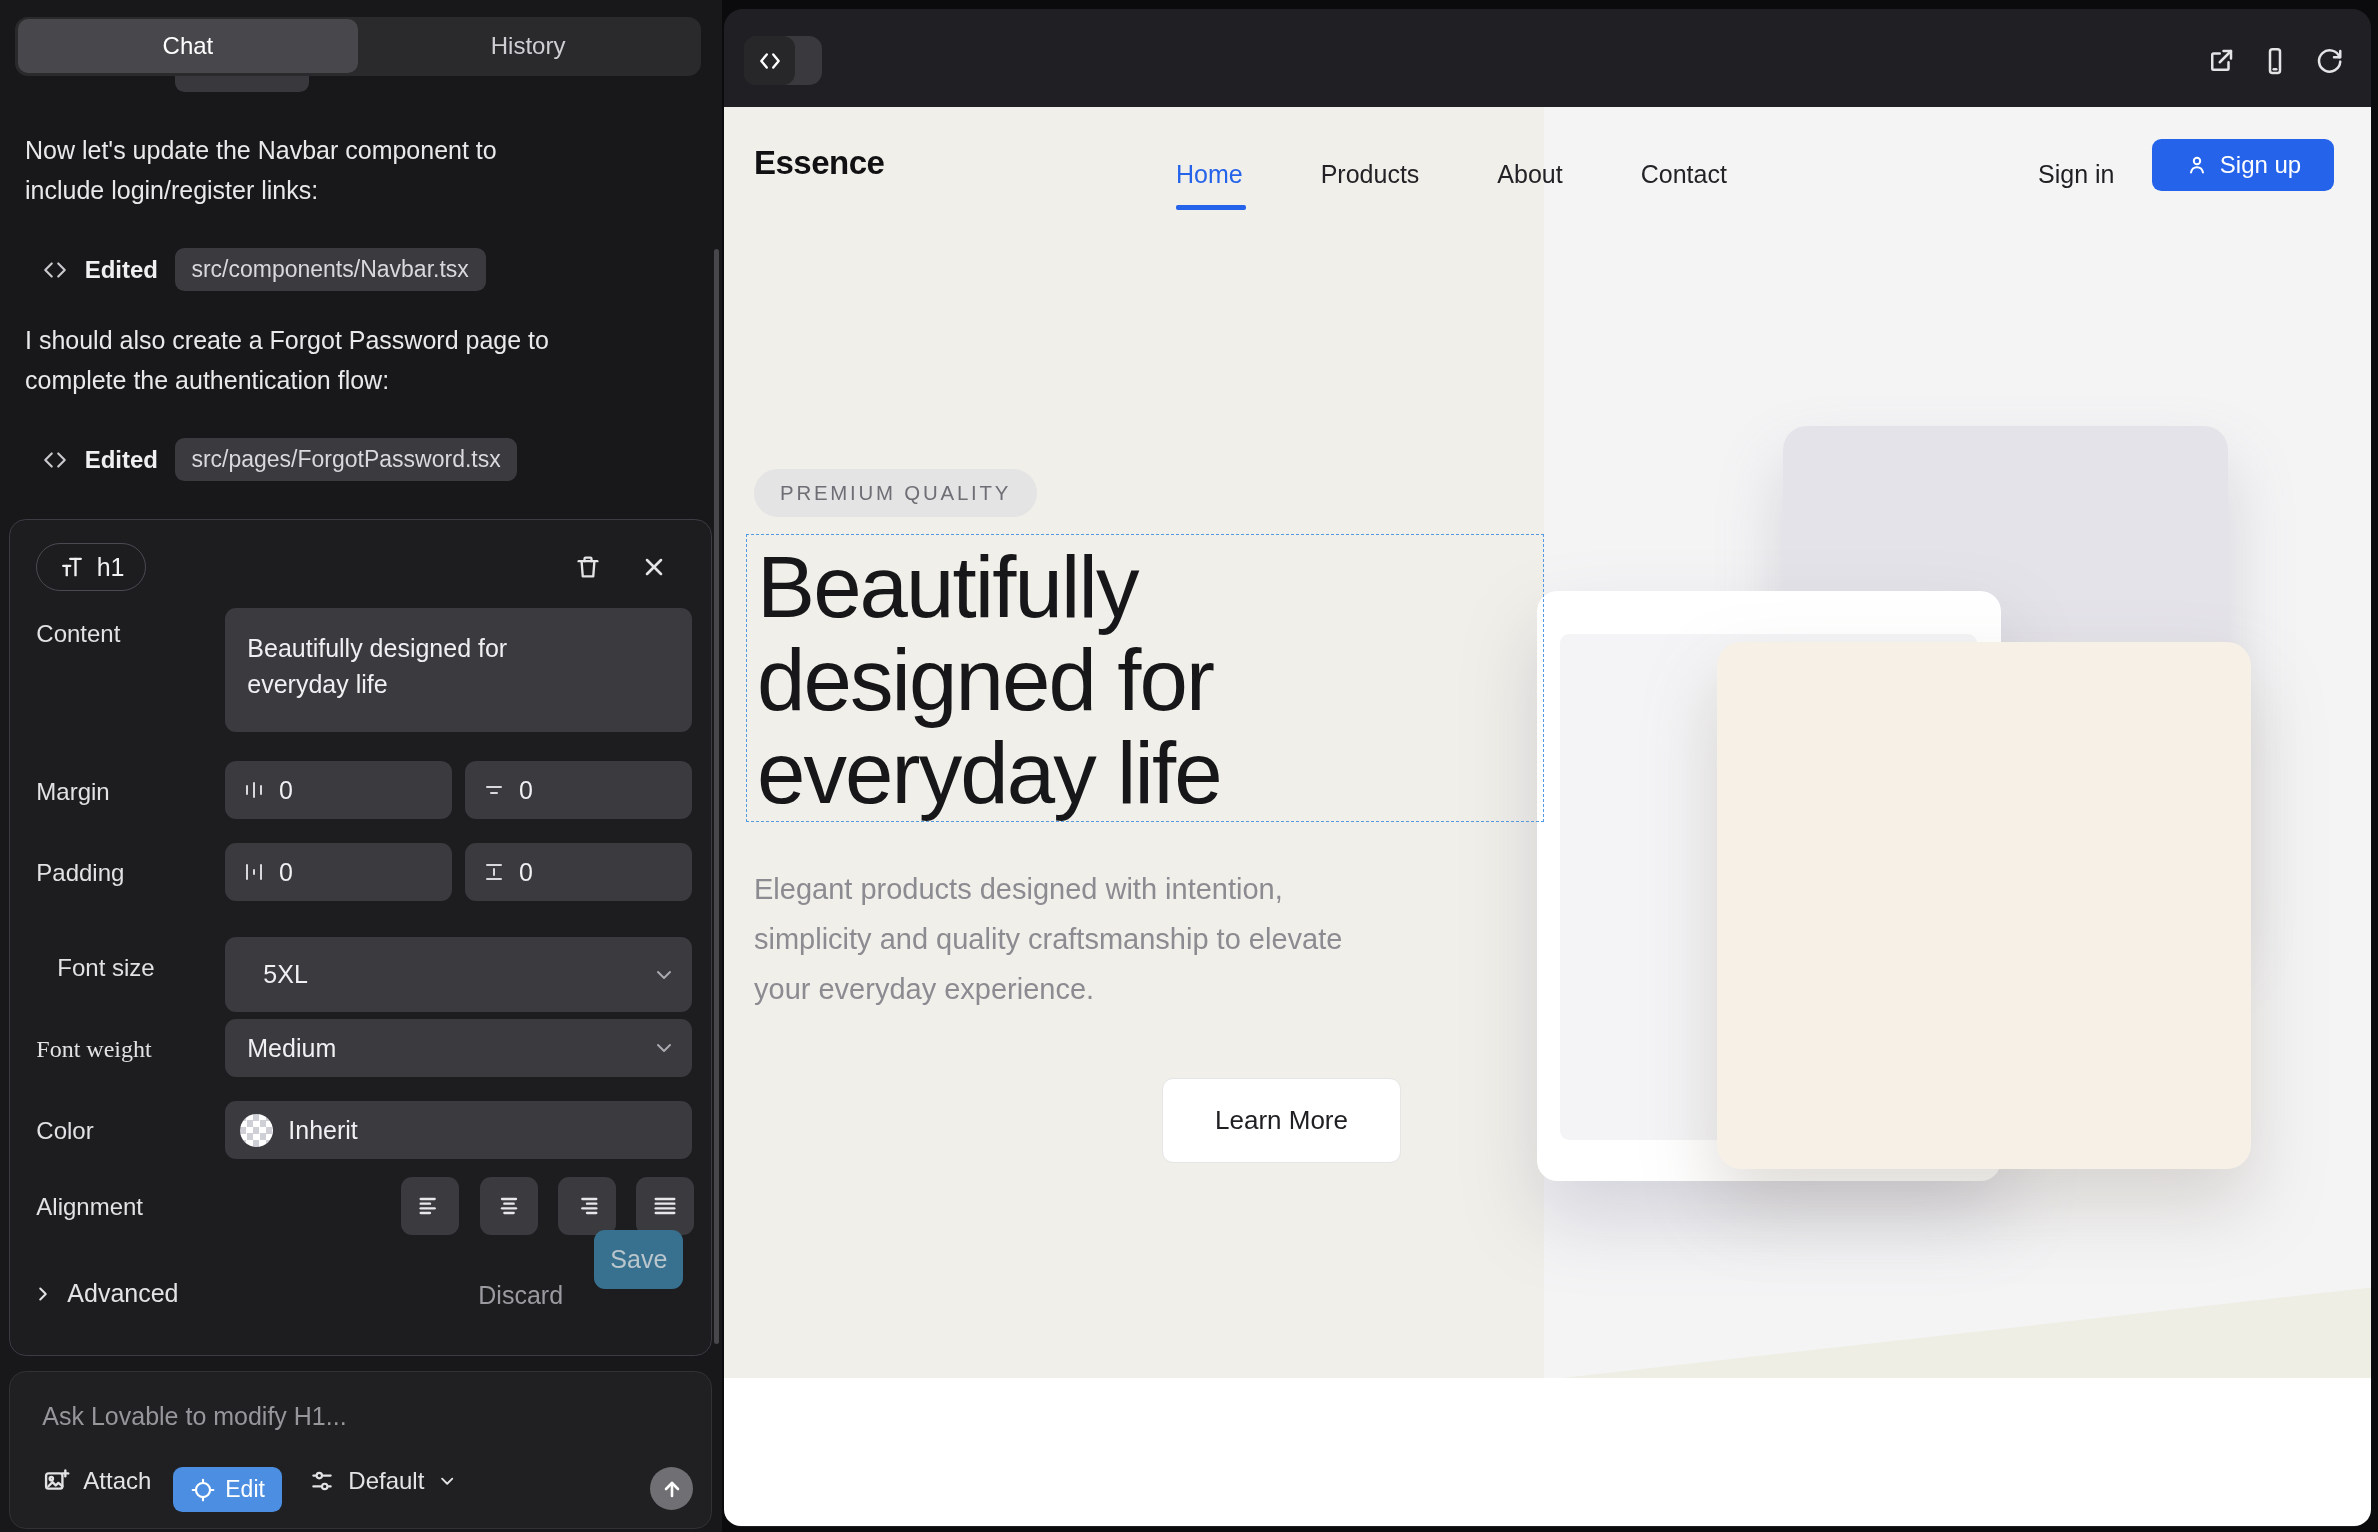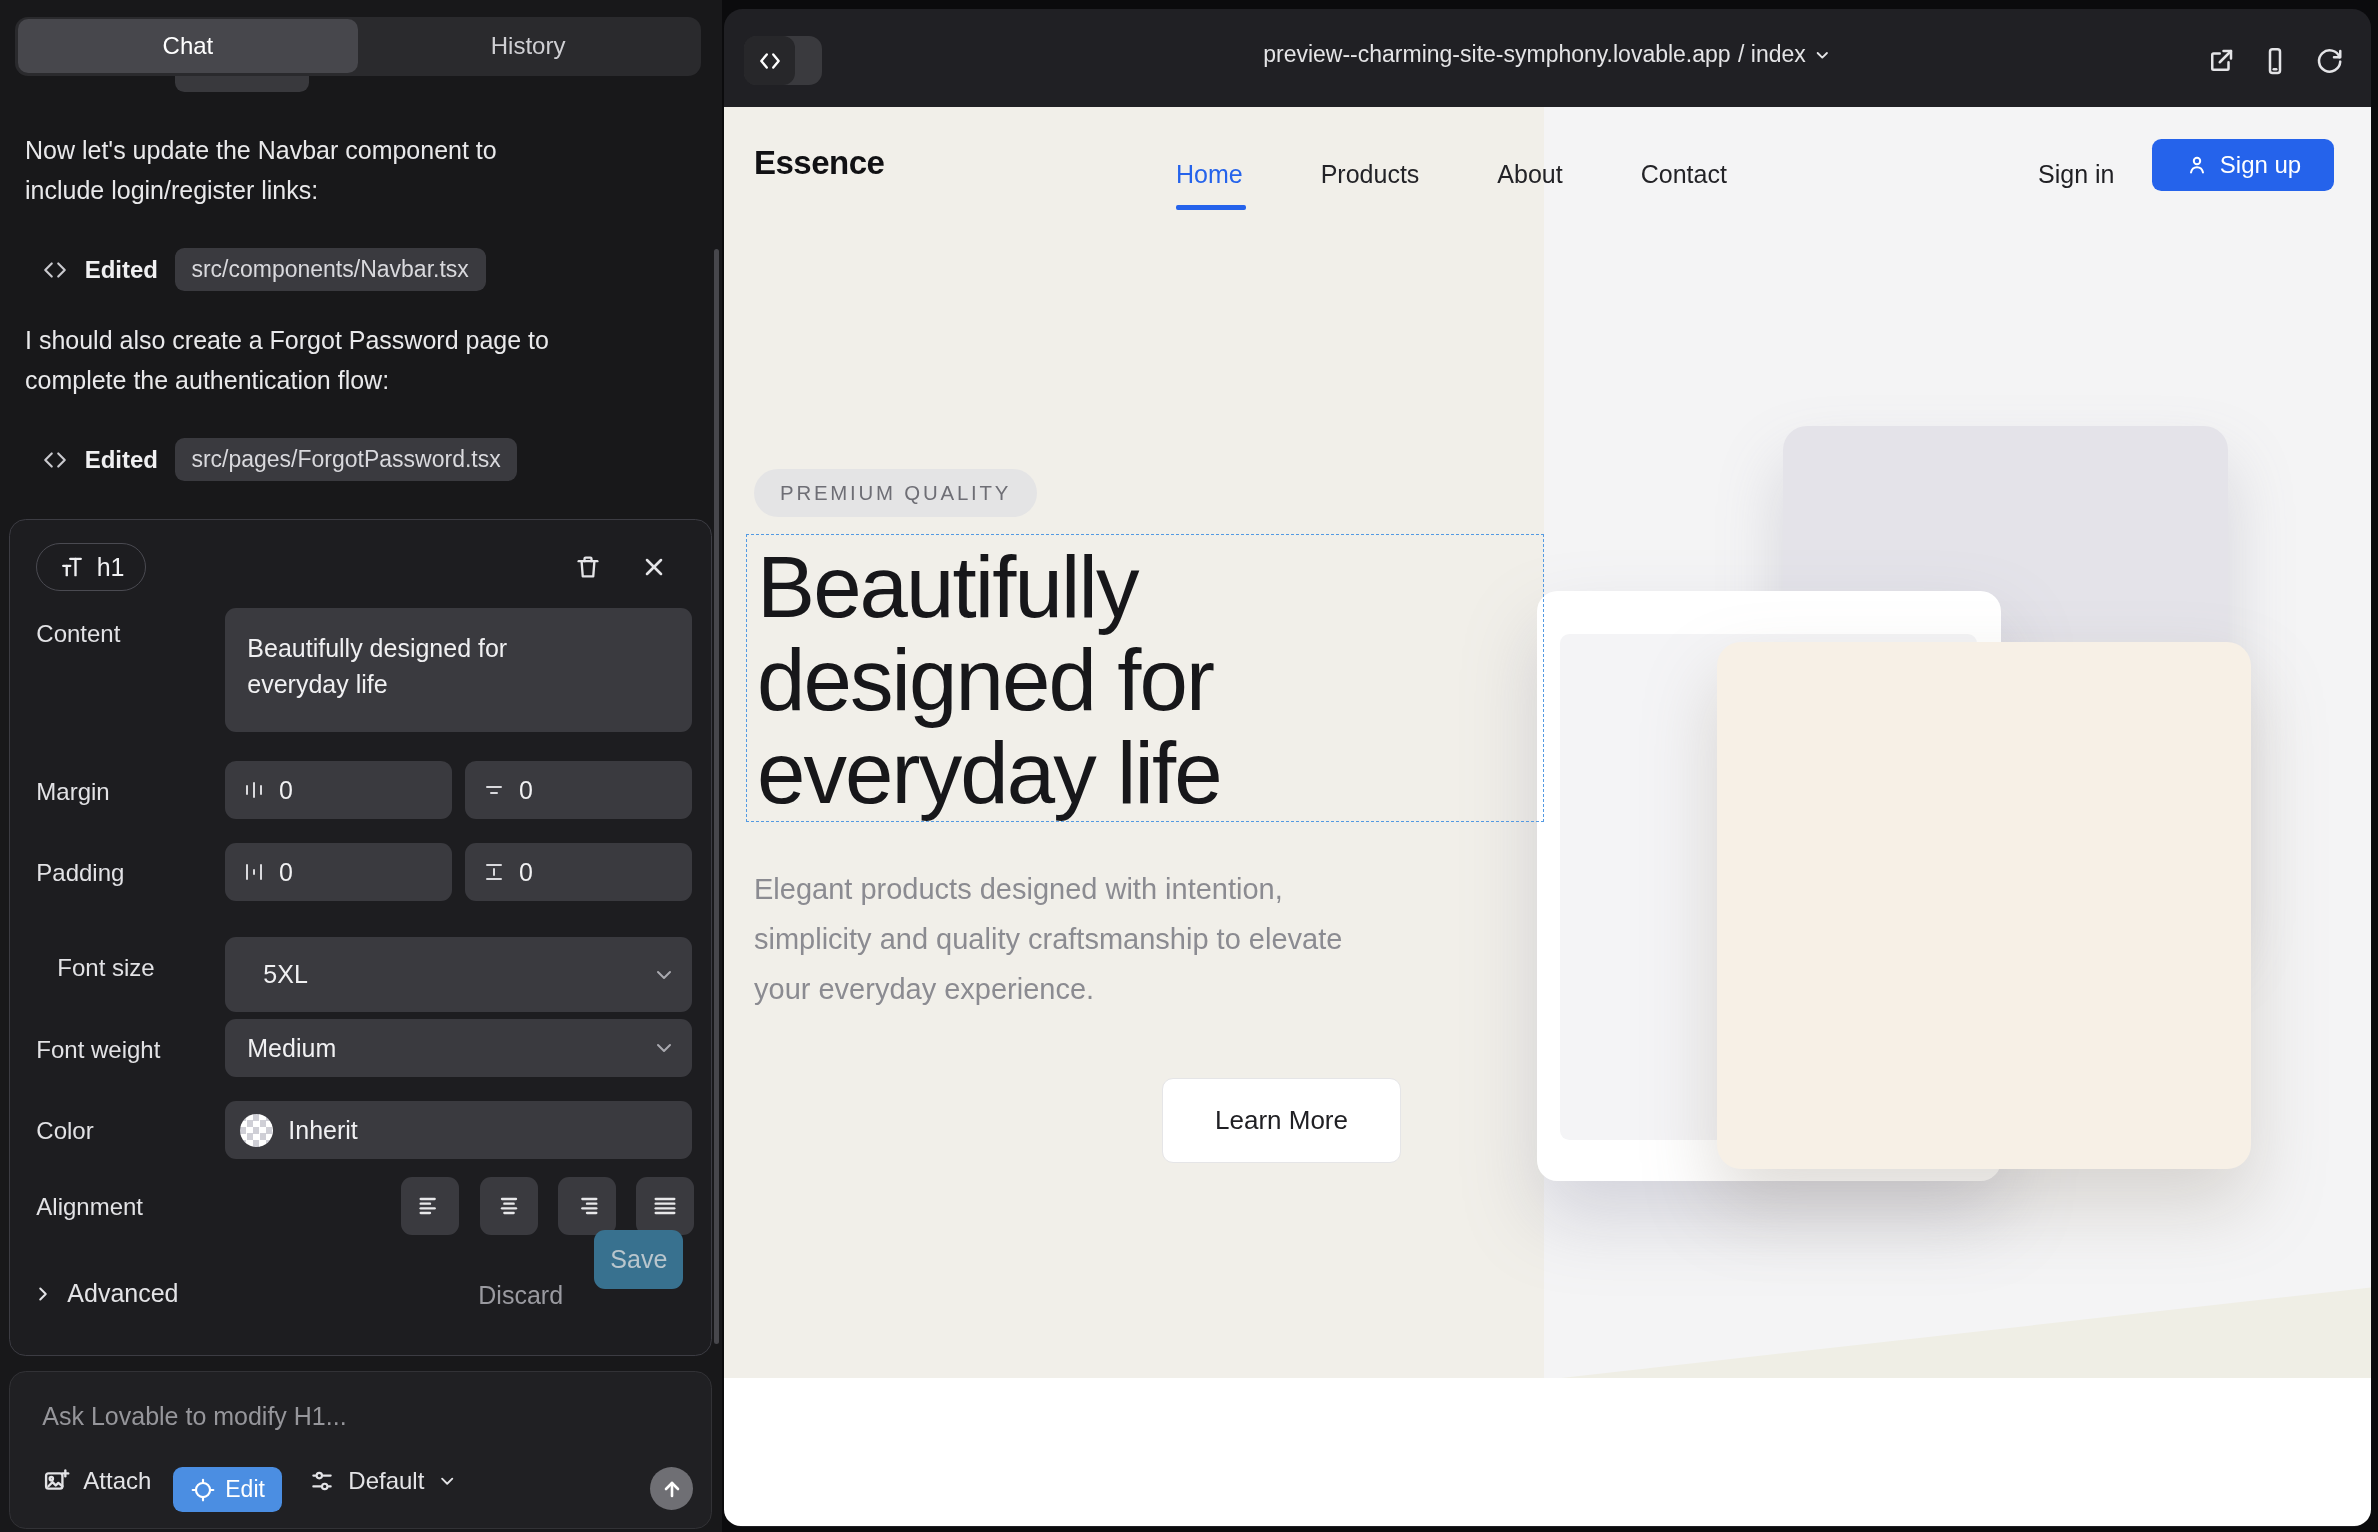--- a/index.html
+++ b/index.html
@@ -191,21 +191,21 @@
       <div class="abs row-label" style="left:26px;top:434px;margin-left:21px;">Font size</div>
       <div class="abs field" style="left:215px;top:417px;width:467px;height:75px;padding-left:38px;">
         <span>5XL</span>
         <span class="select-chevron">
             <svg width="24" height="24" viewBox="0 0 24 24" fill="none" stroke="currentColor" stroke-width="2" stroke-linecap="round" stroke-linejoin="round">
               <polyline points="6,9 12,15 18,9"></polyline>
             </svg>
           </span>
       </div>
 
-      <div class="abs row-label" style="left:26px;top:516px;">Font weight</div>
+      <div class="abs row-label" style="left:26px;top:516px;font-family:Liberation Serif, serif;">Font weight</div>
       <div class="abs field" style="left:215px;top:499px;width:467px;height:58px;padding-left:22px;">
         <span>Medium</span>
         <span class="select-chevron">
             <svg width="24" height="24" viewBox="0 0 24 24" fill="none" stroke="currentColor" stroke-width="2" stroke-linecap="round" stroke-linejoin="round">
               <polyline points="6,9 12,15 18,9"></polyline>
             </svg>
           </span>
       </div>
 
       <div class="abs row-label" style="left:26px;top:597px;">Color</div>
@@ -325,29 +325,20 @@
 
     <div class="abs code-toggle">
       <div class="seg">
         <svg width="26" height="26" viewBox="0 0 24 24" fill="none" stroke="currentColor" stroke-width="2.2" stroke-linecap="round" stroke-linejoin="round">
             <polyline points="9,6 4,12 9,18"></polyline>
             <polyline points="15,6 20,12 15,18"></polyline>
           </svg>
       </div>
     </div>
 
-    <div class="abs url">
-      <span>preview--charming-site-symphony.lovable.app</span>
-      <span>/ index</span>
-      <span>
-          <svg width="18.6" height="18.6" viewBox="0 0 24 24" fill="none" stroke="currentColor" stroke-width="2.4" stroke-linecap="round" stroke-linejoin="round">
-            <polyline points="6,9 12,15 18,9"></polyline>
-          </svg>
-        </span>
-    </div>
 
     <div class="abs chrome-icons">
       <span class="icon-btn">
           <svg width="30" height="30" viewBox="0 0 24 24" fill="none" stroke="currentColor" stroke-width="2" stroke-linecap="round" stroke-linejoin="round">
             <path d="M18 13v5a1 1 0 0 1-1 1H6a1 1 0 0 1-1-1V7a1 1 0 0 1 1-1h5"></path>
             <polyline points="14,4 20,4 20,10"></polyline>
             <path d="M20 4l-9 9"></path>
           </svg>
         </span>
       <span class="icon-btn">

